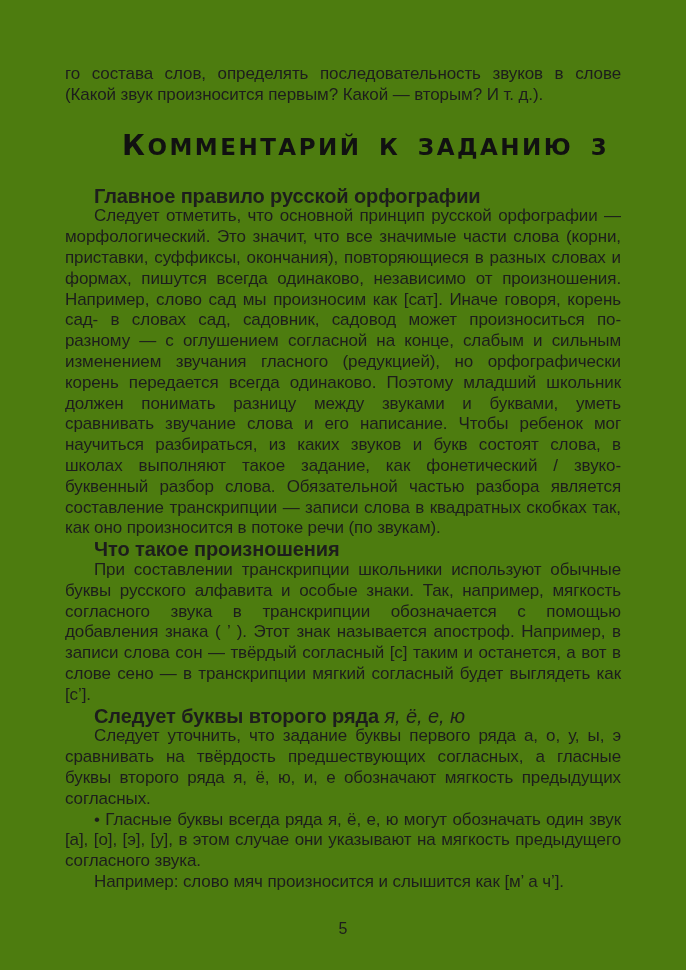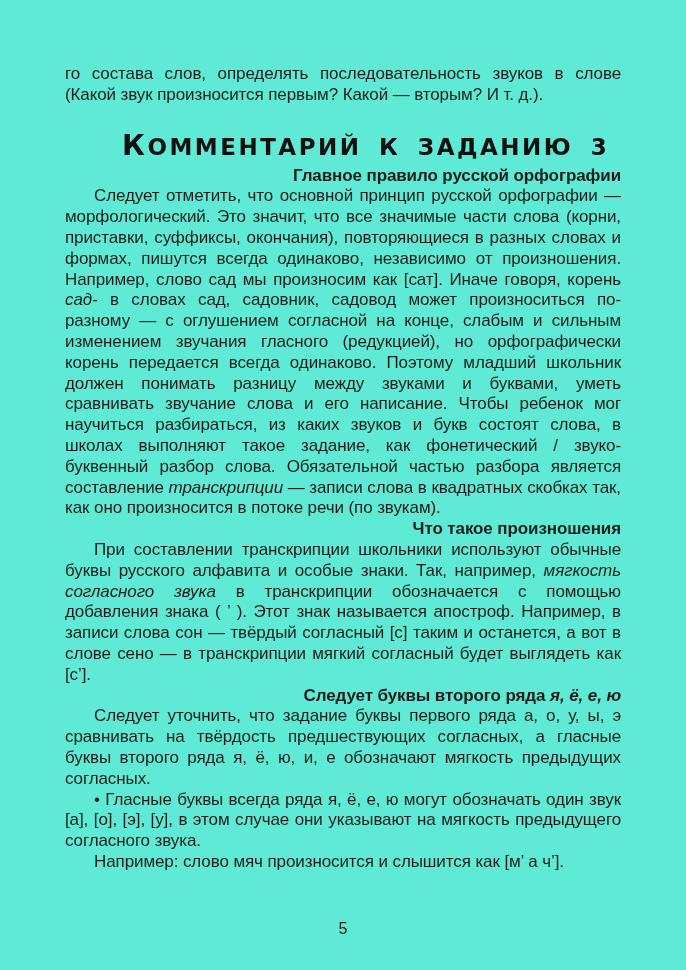--- a/index.html
+++ b/index.html
@@ -4,63 +4,63 @@
 <style>
   html, body {
     margin: 0;
     padding: 0;
     background: #ffffff;
   }
   .page {
     position: relative;
     width: 686px;
     height: 970px;
-    background: #5eead4;
+    background: #4d7c0f;
     overflow: hidden;
     font-family: "Liberation Sans", sans-serif;
     color: #1d1d1d;
   }
   .content {
     position: absolute;
     left: 65px;
     top: 64px;
     width: 556px;
     font-size: 17px;
     line-height: 20.8px;
     text-align: justify;
     letter-spacing: -0.1px;
   }
   .content p, .content h2 {
     margin: 0;
     padding: 0;
   }
   .indent { text-indent: 29px; }
   .subheading {
-    font-size: 17px;
+    font-size: 20px;
     font-weight: 700;
     line-height: 20.8px;
-    text-align: right;
+    text-align: left;
   }
   .chapter-heading {
-    margin: 25px 0 4px 57px;
+    margin: 25px 0 24px 57px;
     font-family: "DejaVu Sans", sans-serif;
     font-weight: 700;
     font-size: 23px;
     line-height: 30px;
     letter-spacing: 2.5px;
     word-spacing: 7px;
     text-transform: uppercase;
     text-align: left;
     text-indent: 0;
     color: #111111;
   }
   .chapter-heading::first-letter { font-size: 28px; }
   .b  { font-weight: 400; }
-  .i  { font-style: italic; }
-  .bi { font-weight: 700; font-style: italic; }
+  .i  { }
+  .bi { font-weight: 400; font-style: italic; }
   .page-number {
     position: absolute;
     left: 0;
     right: 0;
     bottom: 32px;
     text-align: center;
     font-size: 16px;
     color: #1d1d1d;
   }
 </style>

